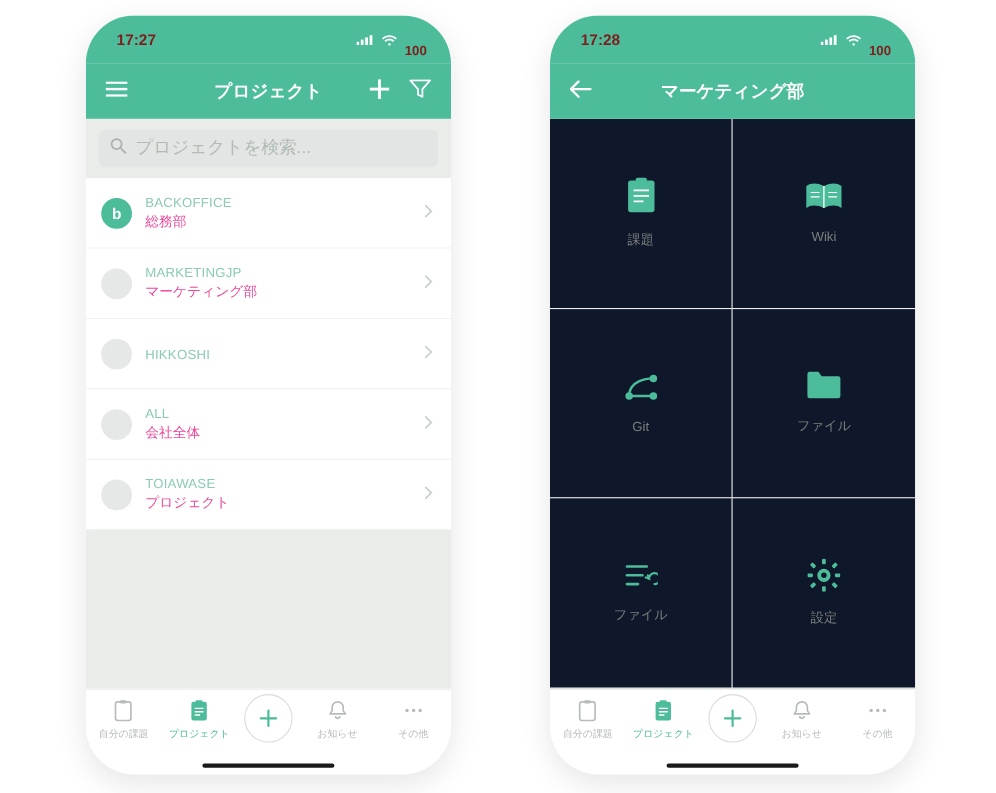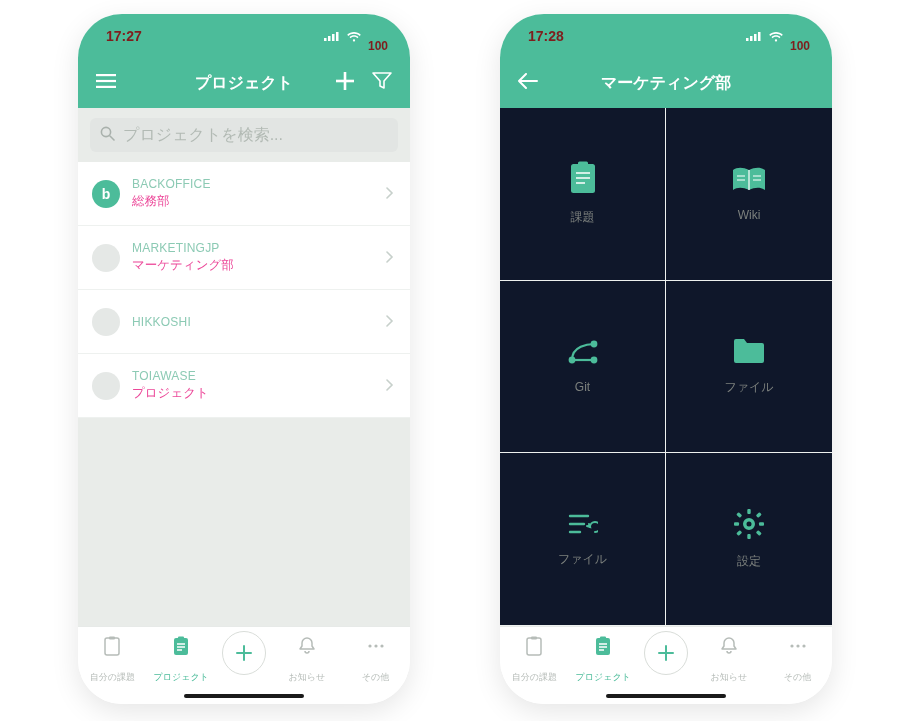--- a/index.html
+++ b/index.html
@@ -131,21 +131,21 @@
     bottom: 0; left: 0; right: 0;
     height: 78px;
     background: #fff;
     border-top: 1px solid #e7eae8;
     display: flex;
     align-items: flex-start;
     justify-content: space-around;
     padding-top: 8px;
   }
   .tab {
-    display:flex; flex-direction:column; align-items:center; gap:14px;
+    display:flex; flex-direction:column; align-items:center; gap:4px;
     color: #b6bcb8; font-size: 9px; cursor:pointer; width:56px;
   }
   .tab.active { color:#4cbc9a; }
   .tab svg { display:block; }
   .fab {
     width: 44px; height: 44px; border-radius: 50%;
     border: 1.5px solid #d9ddd9;
     display:flex; align-items:center; justify-content:center;
     color:#4cbc9a; background:#fff; margin-top:-4px;
     cursor:pointer;
@@ -243,20 +243,30 @@
         <div class="item-text">
           <div class="item-code">HIKKOSHI</div>
         </div>
         <span class="chev"><svg width="8" height="12" viewBox="0 0 8 12">
               <path d="M1 1l5 5-5 5" fill="none" stroke="currentColor" stroke-width="1.6" stroke-linecap="round"></path>
             </svg></span>
       </div>
       <div class="list-item">
         <div class="avatar"></div>
         <div class="item-text">
+          <div class="item-code">ALL</div>
+          <div class="item-name">会社全体</div>
+        </div>
+        <span class="chev"><svg width="8" height="12" viewBox="0 0 8 12">
+              <path d="M1 1l5 5-5 5" fill="none" stroke="currentColor" stroke-width="1.6" stroke-linecap="round"></path>
+            </svg></span>
+      </div>
+      <div class="list-item">
+        <div class="avatar"></div>
+        <div class="item-text">
           <div class="item-code">TOIAWASE</div>
           <div class="item-name">プロジェクト</div>
         </div>
         <span class="chev"><svg width="8" height="12" viewBox="0 0 8 12">
               <path d="M1 1l5 5-5 5" fill="none" stroke="currentColor" stroke-width="1.6" stroke-linecap="round"></path>
             </svg></span>
       </div>
     </div>
   </div>
 

